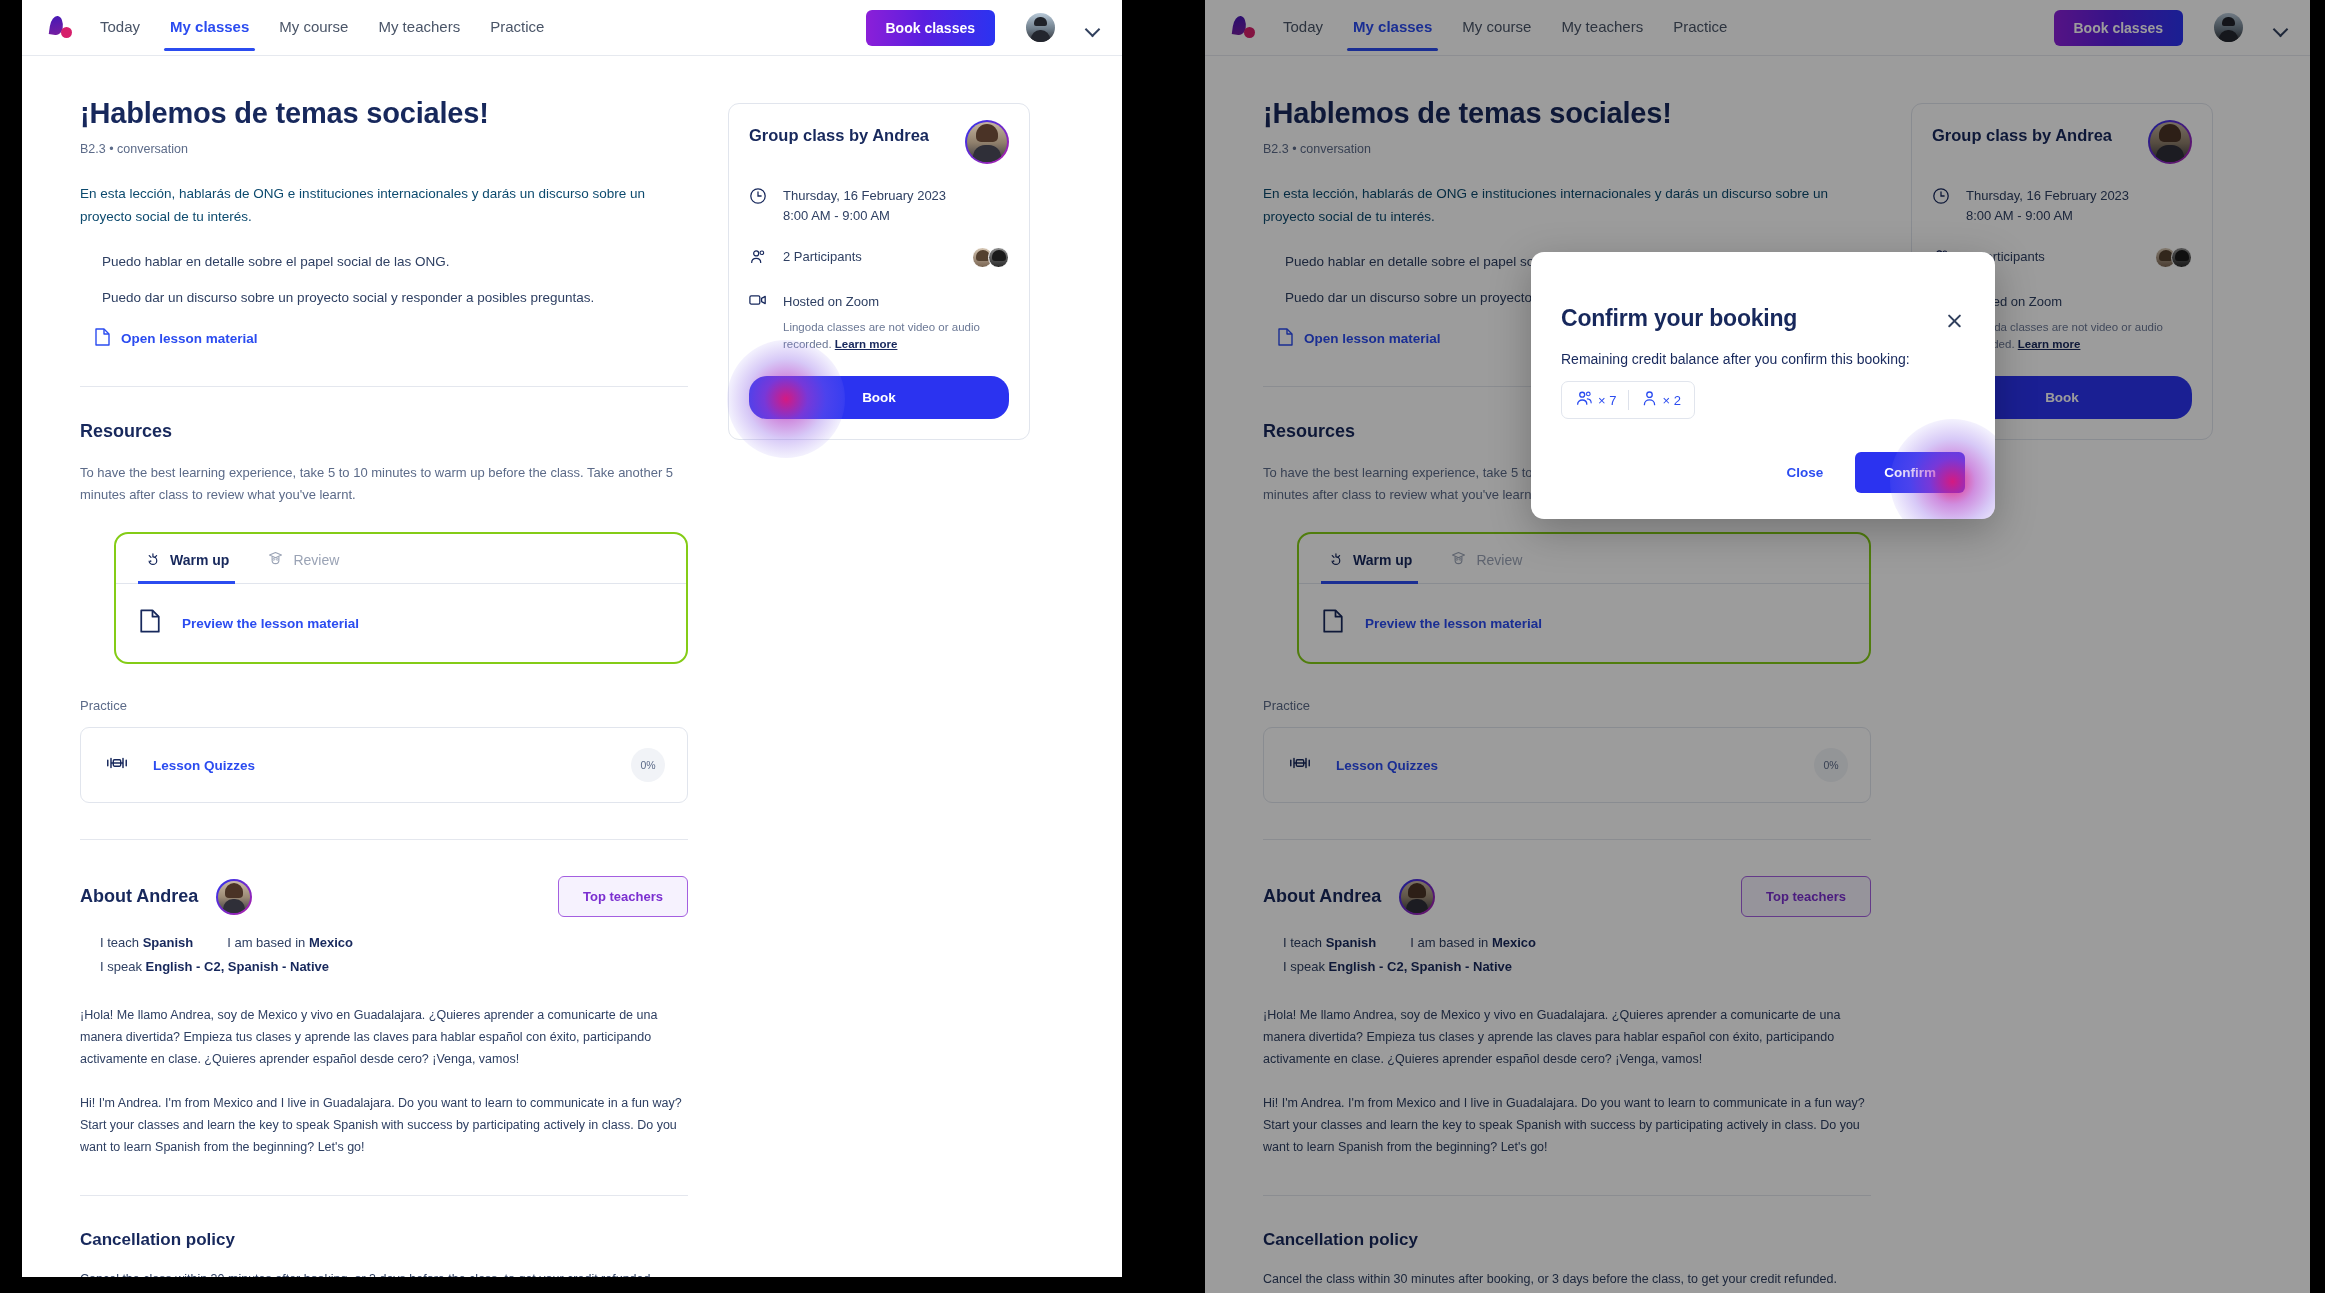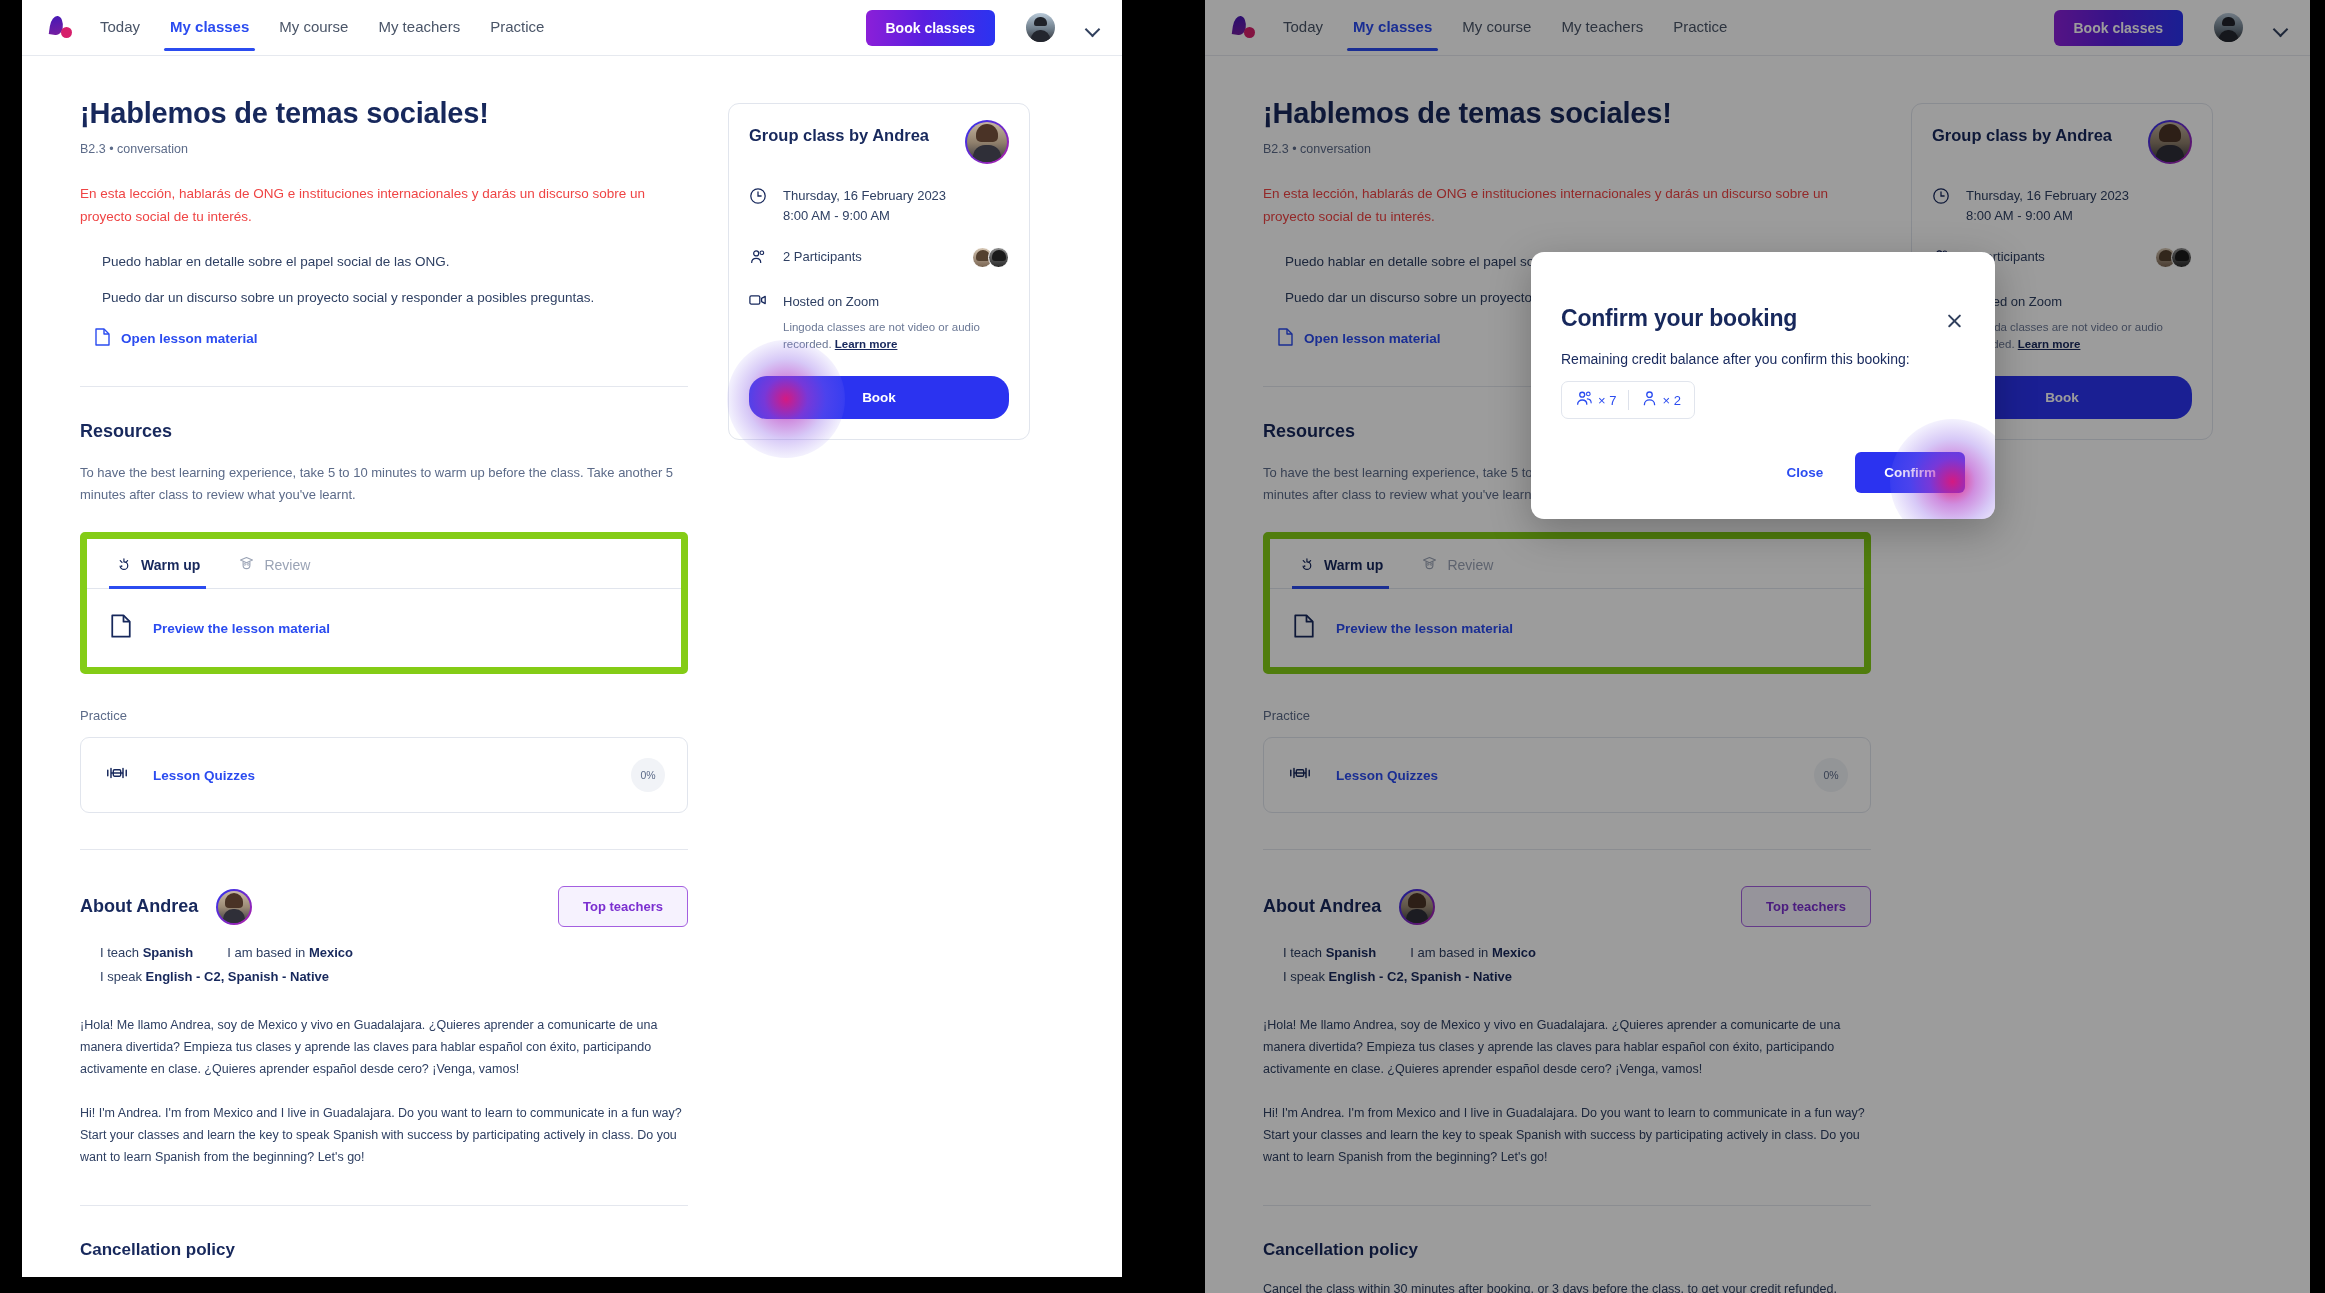--- a/index.html
+++ b/index.html
@@ -83,42 +83,42 @@
   .content { display: flex; padding: 40px 26px 0 58px; gap: 40px; }
   .col-main { width: 608px; flex: 0 0 auto; }
   .col-side { width: 302px; flex: 0 0 auto; padding-top: 7px; }
 
   h1.lesson-title {
     font-size: 29px; color: #17285c; font-weight: 700; letter-spacing: -.2px;
     line-height: 1.18;
   }
   .lesson-meta { font-size: 12.5px; color: #5c6b89; margin-top: 12px; }
   .lesson-desc {
-    font-size: 13.5px; color: #ef4444; line-height: 1.72; margin-top: 26px;
+    font-size: 13.5px; color: #0c4a6e; line-height: 1.72; margin-top: 26px;
   }
   .objectives { margin-top: 22px; padding-left: 22px; }
   .objectives li {
     list-style: none; font-size: 13.5px; color: #2f4063;
     line-height: 1.7; margin-bottom: 13px;
   }
   .link-row {
     display: flex; align-items: center; gap: 11px; margin-top: 18px; padding-left: 15px;
   }
   .link-blue {
     color: #2b4cf0; font-size: 13.5px; font-weight: 700; text-decoration: none; cursor: pointer;
   }
   .doc-ico { flex: 0 0 auto; }
 
   hr.sep { border: none; border-top: 1px solid #e4e7ee; margin: 36px 0 0; }
 
   h2.sec { font-size: 18px; color: #17285c; font-weight: 700; margin-top: 34px; }
   .sec-desc { font-size: 13px; color: #5c6b89; line-height: 1.72; margin-top: 20px; }
 
   .card-box {
-    border: 7px solid #84cc16; border-radius: 5px; margin-top: 26px; background: #fff;
+    border: 2px solid #84cc16; border-radius: 14px; margin-top: 26px; background: #fff; margin-left: 34px;
   }
   .tabs { display: flex; gap: 0; padding: 0 22px; border-bottom: 1px solid #e1e5ed; }
   .tab {
     display: flex; align-items: center; gap: 9px; padding: 16px 6px 13px;
     font-size: 14px; font-weight: 700; color: #17285c; cursor: pointer;
     position: relative; margin-right: 26px;
   }
   .tab.inactive { color: #9aa3b5; font-weight: 400; }
   .tab.active::after {
     content: ""; position: absolute; left: 0; right: 0; bottom: -1px;

